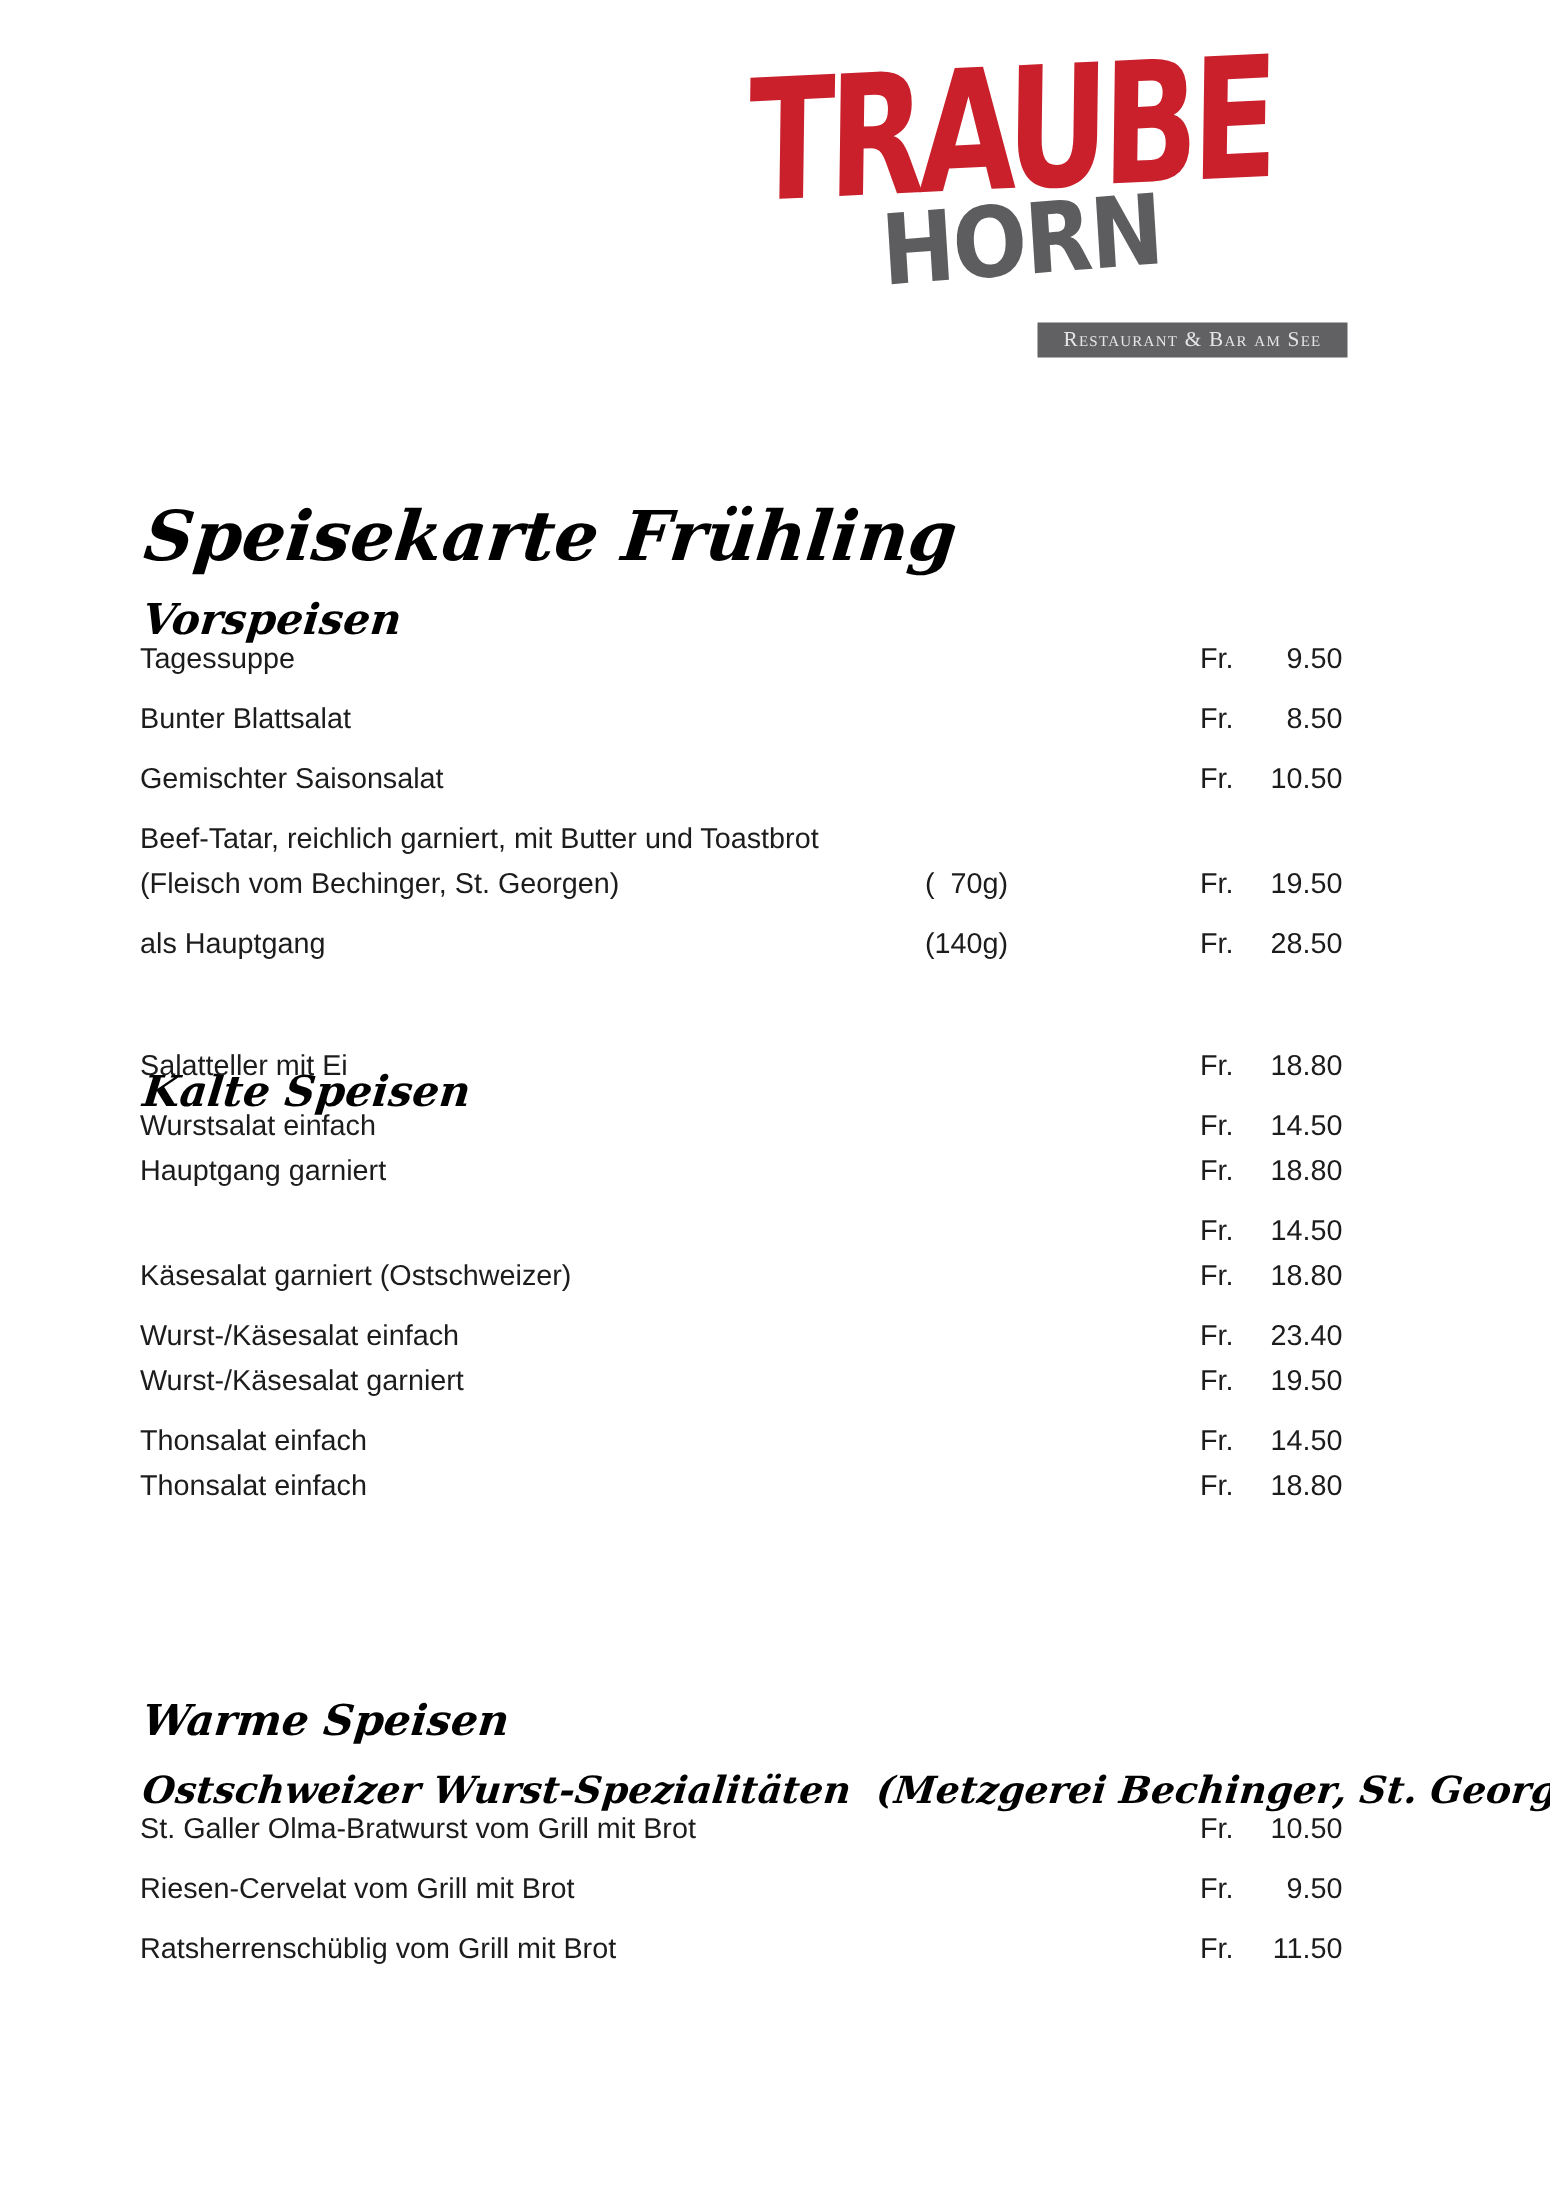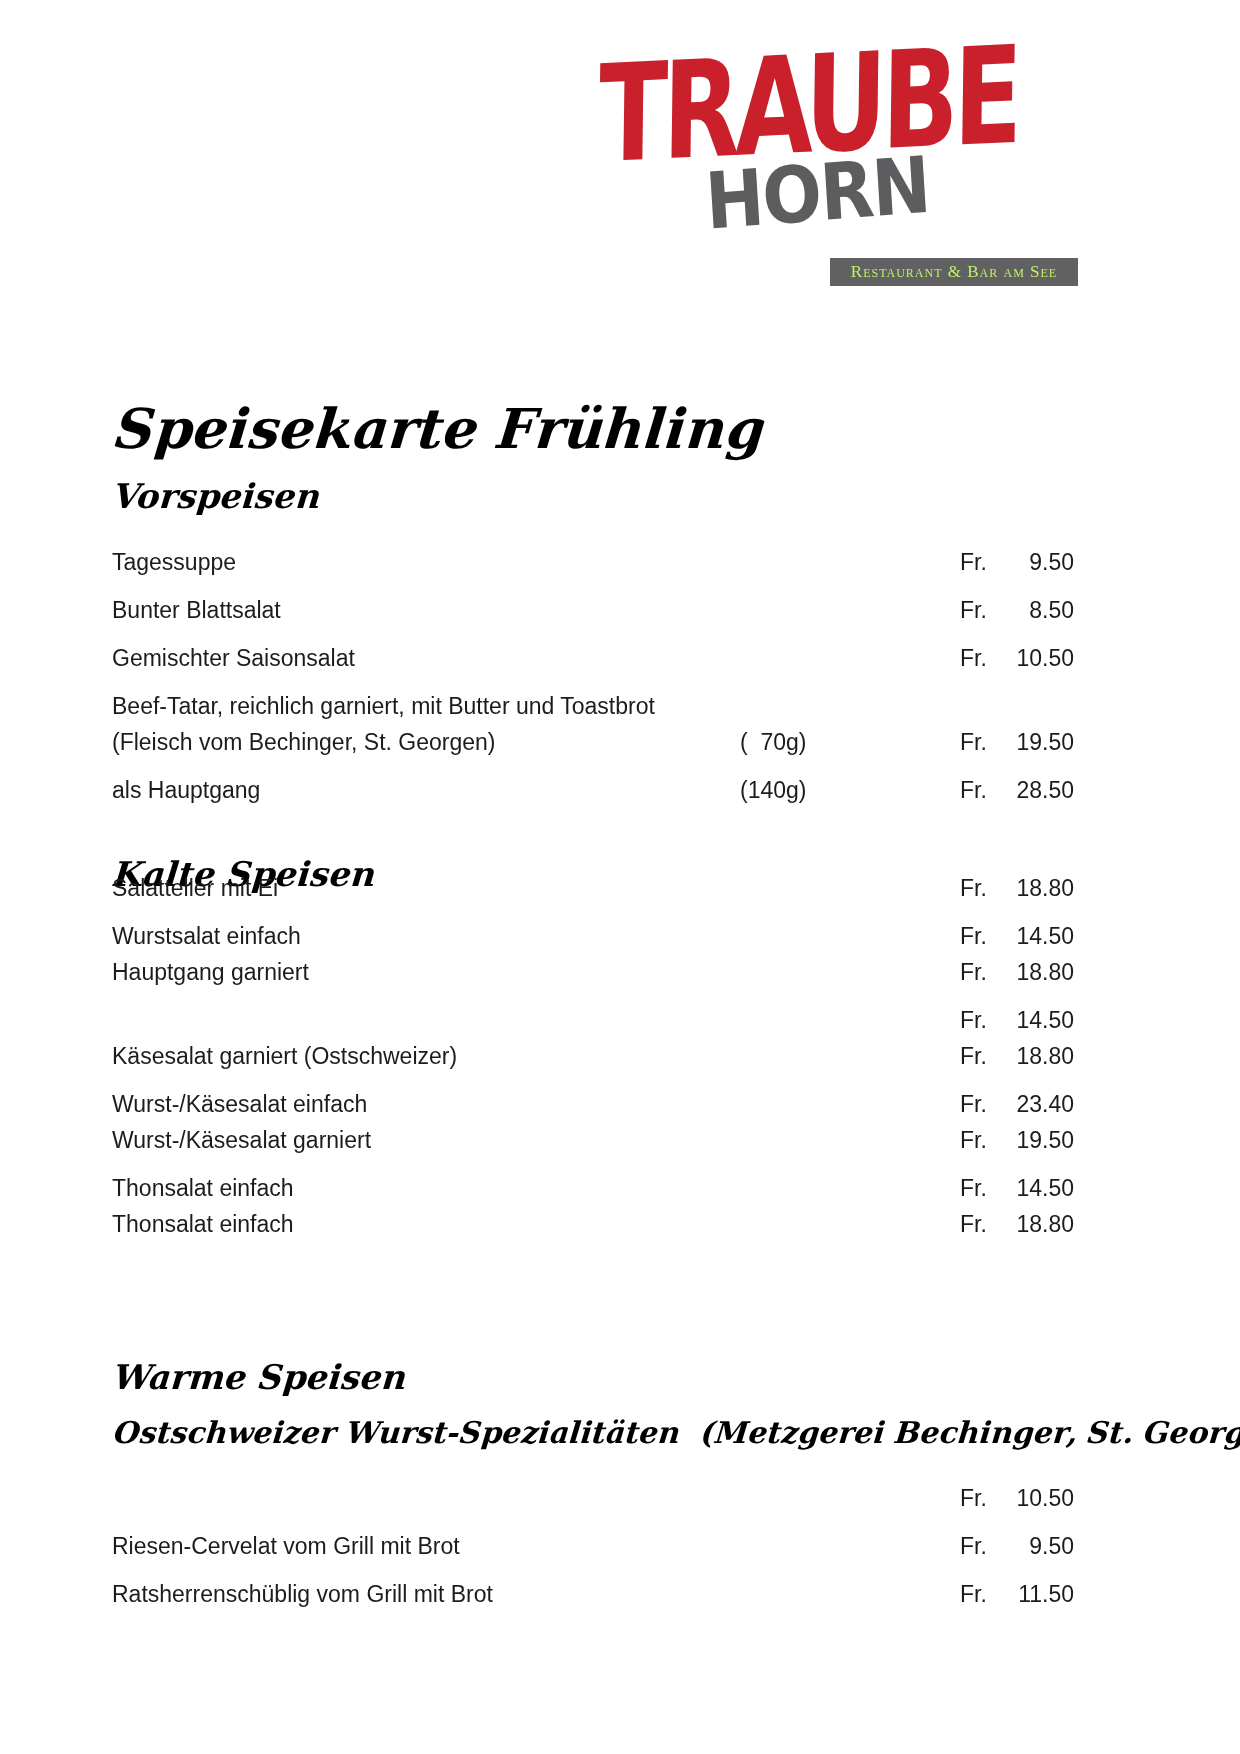--- a/index.html
+++ b/index.html
@@ -78,21 +78,20 @@
     left: 112px;
     font-size: 30px;
     line-height: 42px;
   }
 
   
   .rows {
     position: absolute;
     left: 112px;
     width: 962px;
-    margin-top: 36px;
   }
   .group { margin-bottom: 12px; }
   .menu-line {
     position: relative;
     height: 36px;
     line-height: 36px;
     font-size: 23px;
   }
   .item-name { white-space: pre; }
   .item-weight {
@@ -103,21 +102,21 @@
   .item-price { position: absolute; right: 0; top: 0; }
 </style>
 </head>
 <body>
 
 <div class="page">
 
   <header>
     <div class="logo-traube" style="color: rgb(201, 32, 44);">TRAUBE</div>
     <div class="logo-horn" style="color: rgb(93, 93, 96);">HORN</div>
-    <div class="logo-banner" style="background: rgb(97, 97, 100); color: #bef264;">Restaurant &amp; Bar am See</div>
+    <div class="logo-banner" style="background: rgb(97, 97, 100); color: #e5e5e5;">Restaurant &amp; Bar am See</div>
   </header>
 
   <h1 class="script page-title">Speisekarte Frühling</h1>
 
   <main id="menu-sections">
       <h2 class="script section-heading" style="top: 446px;">Vorspeisen</h2>
       <div class="rows" style="top: 508px;">
         <div class="group">
           <div class="menu-line"><span class="item-name">Tagessuppe</span><span class="item-currency">Fr.</span><span class="item-price">9.50</span></div>
         </div>
@@ -154,21 +153,21 @@
         </div>
         <div class="group">
           <div class="menu-line"><span class="item-name">Thonsalat einfach</span><span class="item-currency">Fr.</span><span class="item-price">14.50</span></div>
           <div class="menu-line"><span class="item-name">Thonsalat einfach</span><span class="item-currency">Fr.</span><span class="item-price">18.80</span></div>
         </div>
       </div>
       <h2 class="script section-heading" style="top: 1327px;">Warme Speisen</h2>
       <h3 class="script section-subheading" style="top: 1382px;">Ostschweizer Wurst-Spezialitäten  (Metzgerei Bechinger, St. Georgen)</h3>
       <div class="rows" style="top: 1444px;">
         <div class="group">
-          <div class="menu-line"><span class="item-currency">Fr.</span><span class="item-price">10.50</span></div>
+          <div class="menu-line"><span class="item-name">St. Galler Olma-Bratwurst vom Grill mit Brot</span><span class="item-currency">Fr.</span><span class="item-price">10.50</span></div>
         </div>
         <div class="group">
           <div class="menu-line"><span class="item-name">Riesen-Cervelat vom Grill mit Brot</span><span class="item-currency">Fr.</span><span class="item-price">9.50</span></div>
         </div>
         <div class="group">
           <div class="menu-line"><span class="item-name">Ratsherrenschüblig vom Grill mit Brot</span><span class="item-currency">Fr.</span><span class="item-price">11.50</span></div>
         </div>
       </div>
     </main>
 

